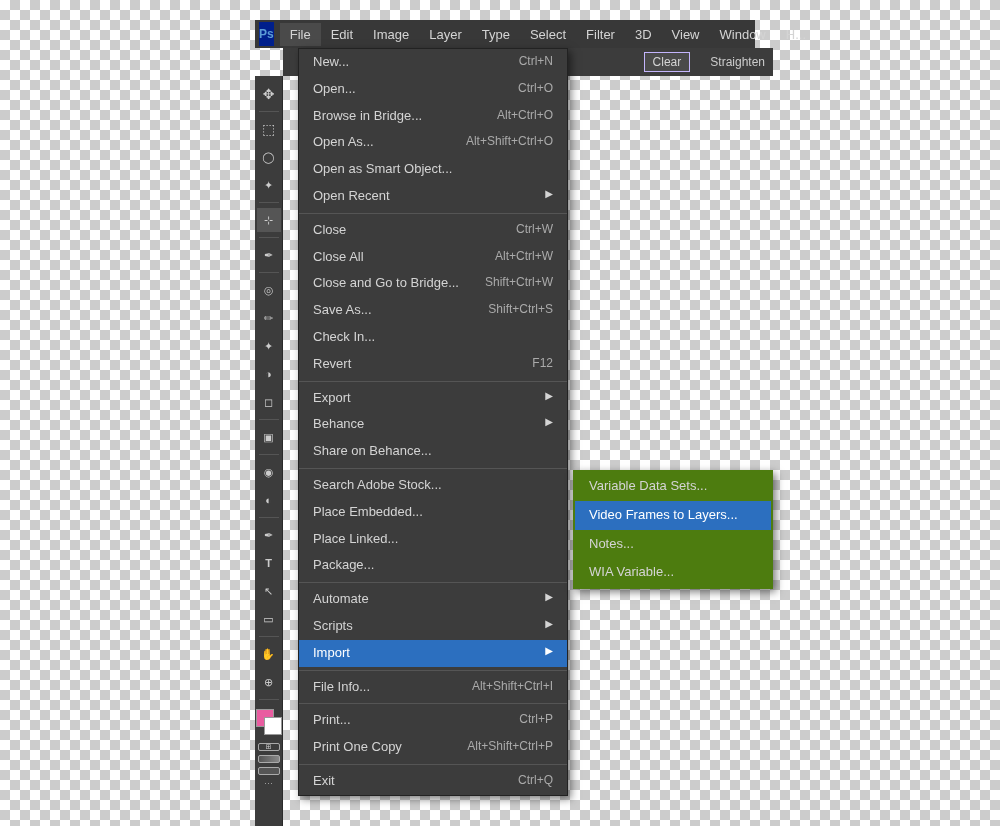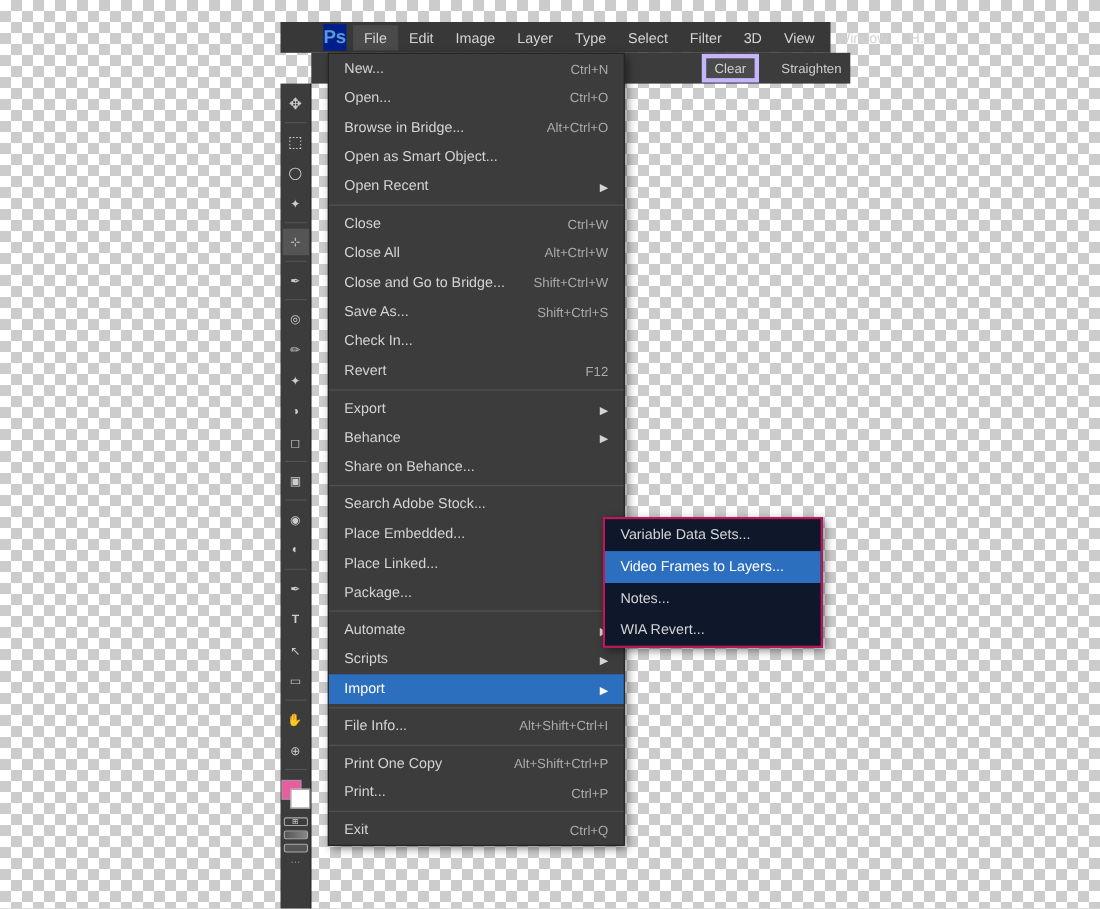--- a/index.html
+++ b/index.html
@@ -40,26 +40,25 @@
       z-index: 100;
       width: 510px;
     }
 
     .ps-logo {
       width: 24px;
       height: 24px;
       background: #001f8b;
       color: #5b9bd5;
       font-weight: bold;
-      font-size: 17px;
+      font-size: 12px;
       display: flex;
       align-items: center;
       justify-content: center;
       margin-right: 6px;
-      margin-left: 35px;
     }
 
     .menubar-item {
       color: #d4d4d4;
       padding: 4px 10px;
       cursor: pointer;
       font-size: 13px;
     }
     .menubar-item:hover, .menubar-item.active {
       background: #4a4a4a;
@@ -79,21 +78,21 @@
       display: flex;
       align-items: center;
       padding: 0 8px;
       z-index: 100;
     }
     .options-clear-btn {
       color: #d4d4d4;
       font-size: 12px;
       margin-left: auto;
       padding: 2px 8px;
-      border: 4px solid #c4b5fd;
+      border: 1px solid #c4b5fd;
       background: #4a4a4a;
       cursor: pointer;
     }
     .options-straighten {
       color: #d4d4d4;
       font-size: 12px;
       margin-left: 8px;
     }
 
     
@@ -139,21 +138,21 @@
       left: 298px;
       width: 270px;
       background: #3c3c3c;
       border: 1px solid #222;
       z-index: 200;
       box-shadow: 3px 3px 8px rgba(0,0,0,0.5);
     }
 
     .menu-item {
       display: flex;
-      align-items: flex-end;
+      align-items: flex-start;
       justify-content: space-between;
       padding: 3px 14px 3px 14px;
       color: #d4d4d4;
       cursor: pointer;
       font-size: 13px;
       line-height: 1.6;
     }
     .menu-item.highlighted {
       background: #2c6fbf;
       color: #fff;
@@ -168,24 +167,24 @@
     .menu-separator {
       height: 1px;
       background: #555;
       margin: 3px 0;
     }
 
     
     .submenu {
       position: absolute;
       top: 470px;
-      left: 548px;
+      left: 573px;
       width: 200px;
-      background: #0f172a;
-      border: 2px solid #be185d;
+      background: #4d7c0f;
+      border: 2px solid #4d7c0f;
       z-index: 300;
       box-shadow: 3px 3px 8px rgba(0,0,0,0.5);
     }
 
     .submenu-item {
       display: flex;
       align-items: center;
       padding: 4px 14px;
       color: #d4d4d4;
       cursor: pointer;
@@ -278,20 +277,24 @@
   </div>
   <div class="menu-item">
     <span>Open...</span>
     <span class="shortcut">Ctrl+O</span>
   </div>
   <div class="menu-item">
     <span>Browse in Bridge...</span>
     <span class="shortcut">Alt+Ctrl+O</span>
   </div>
   <div class="menu-item">
+    <span>Open As...</span>
+    <span class="shortcut">Alt+Shift+Ctrl+O</span>
+  </div>
+  <div class="menu-item">
     <span>Open as Smart Object...</span>
     <span class="shortcut"></span>
   </div>
   <div class="menu-item">
     <span>Open Recent</span>
     <span class="arrow">▶</span>
   </div>
   <div class="menu-separator"></div>
   <div class="menu-item">
     <span>Close</span>
@@ -355,40 +358,40 @@
     <span>Import</span>
     <span class="arrow" style="color:#fff;">▶</span>
   </div>
   <div class="menu-separator"></div>
   <div class="menu-item">
     <span>File Info...</span>
     <span class="shortcut">Alt+Shift+Ctrl+I</span>
   </div>
   <div class="menu-separator"></div>
   <div class="menu-item">
+    <span>Print...</span>
+    <span class="shortcut">Ctrl+P</span>
+  </div>
+  <div class="menu-item">
     <span>Print One Copy</span>
     <span class="shortcut">Alt+Shift+Ctrl+P</span>
-  </div>
-  <div class="menu-item">
-    <span>Print...</span>
-    <span class="shortcut">Ctrl+P</span>
   </div>
   <div class="menu-separator"></div>
   <div class="menu-item">
     <span>Exit</span>
     <span class="shortcut">Ctrl+Q</span>
   </div>
 </div>
 
 <div class="submenu">
   <div class="submenu-item">
     <span>Variable Data Sets...</span>
   </div>
   <div class="submenu-item highlighted">
     <span>Video Frames to Layers...</span>
   </div>
   <div class="submenu-item">
     <span>Notes...</span>
   </div>
   <div class="submenu-item">
-    <span>WIA Revert...</span>
+    <span>WIA Variable...</span>
   </div>
 </div>
 
 </body></html>

